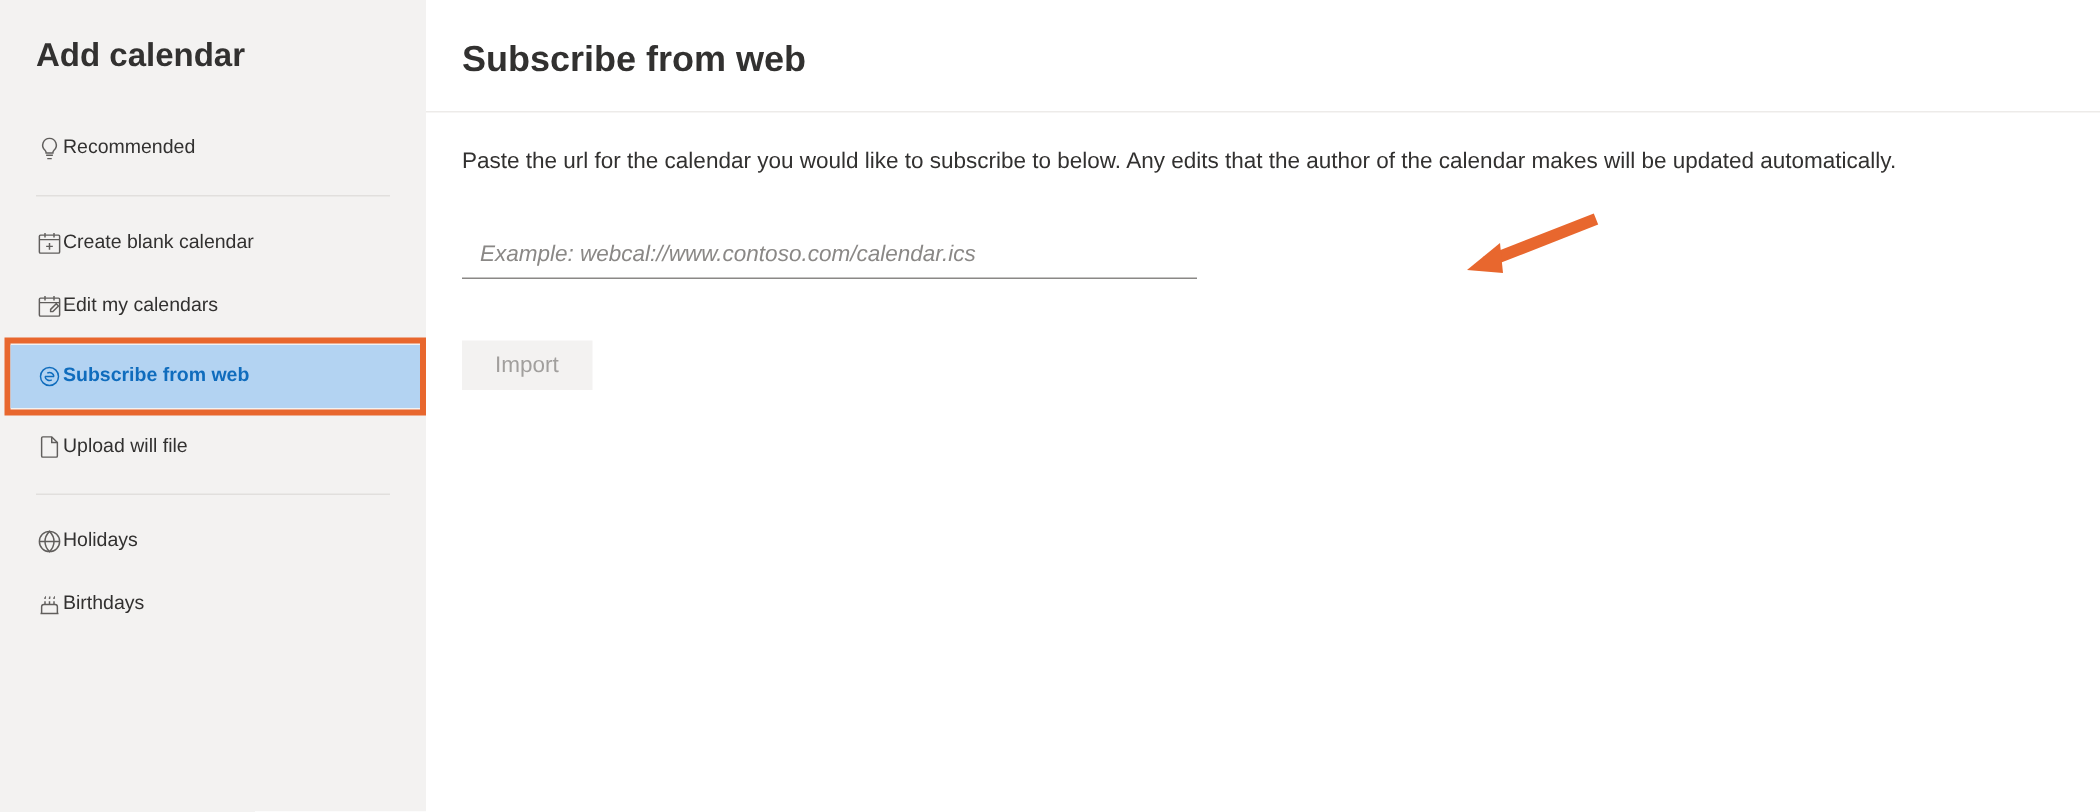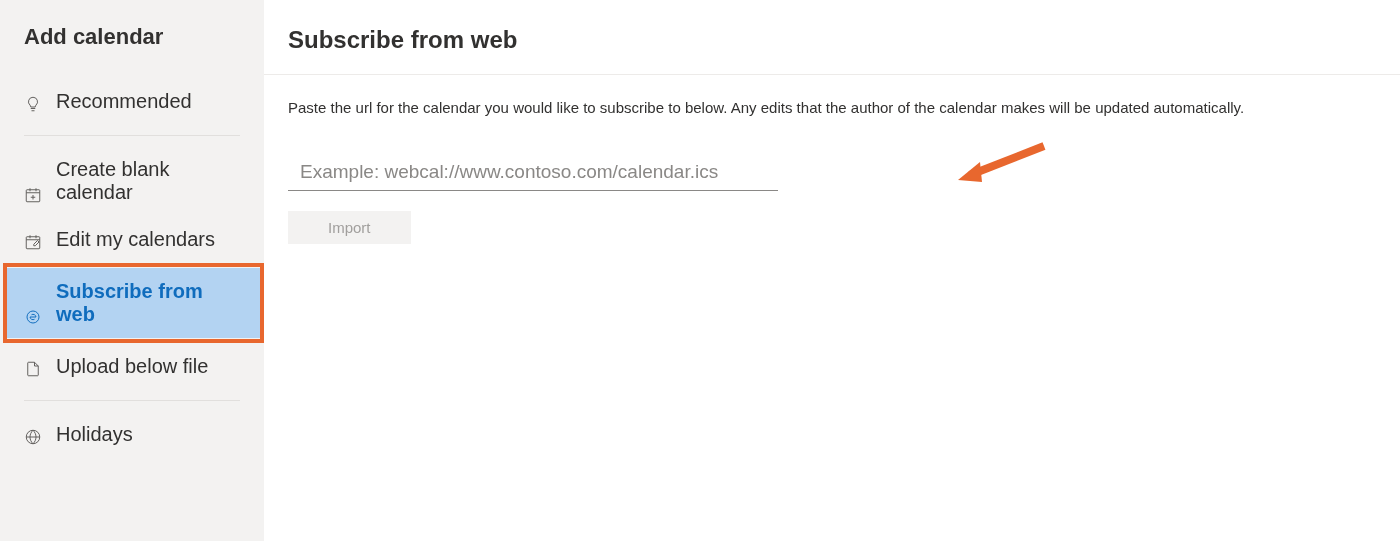--- a/index.html
+++ b/index.html
@@ -9,47 +9,46 @@
     }
     body {
       font-family: 'Segoe UI', -apple-system, BlinkMacSystemFont, sans-serif;
       background: #ffffff;
       width: 1400px;
       height: 541px;
       display: flex;
       overflow: hidden;
     }
     .sidebar {
-      width: 264px;
+      width: 284px;
       background: #f3f2f1;
       padding: 24px 0 0 0;
       flex-shrink: 0;
     }
     .sidebar-title {
       font-size: 22px;
       font-weight: 600;
       color: #323130;
       padding: 0 24px 18px 24px;
     }
     .sidebar-section {
       padding: 10px 0;
     }
     .sidebar-divider {
       border: none;
       border-top: 1px solid #e1dfdd;
       margin: 0 24px;
     }
     .sidebar-item {
       display: flex;
-      align-items: flex-end;
+      align-items: flex-start;
       padding: 12px 24px;
       cursor: pointer;
       color: #323130;
-      font-size: 20px;
-      gap: 14px;
+      font-size: 13px;
     }
     .sidebar-item.selected {
       background: #b3d3f2;
       color: #0f6cbd;
       font-weight: 600;
     }
     .highlight-frame {
       border: 4px solid #e8672e;
       padding: 1px 0;
       margin-left: 3px;
@@ -97,34 +96,35 @@
       color: #323130;
       margin-bottom: 36px;
       line-height: 1.4;
       margin-top: 18px;
     }
     .url-input {
       width: 490px;
       padding: 7px 12px;
       border: none;
       border-bottom: 1px solid #8a8886;
-      font-size: 19px;
+      font-size: 15px;
       background: transparent;
       outline: none;
-      margin-bottom: 20px;
-      color: #323130;
+      margin-bottom: 41px;
+      color: #323130;
+      font-style: italic;
     }
     .url-input::placeholder {
       color: #8a8886;
     }
     .import-button {
       display: inline-flex;
       align-items: center;
       justify-content: center;
-      padding: 8px 40px;
+      padding: 8px 22px;
       background: #f3f2f1;
       border: none;
       font-size: 15px;
       color: #a19f9d;
       cursor: not-allowed;
       font-family: inherit;
     }
     .arrow-annotation {
       position: absolute;
       top: 140px;
@@ -186,37 +186,45 @@
       </div>
     </div>
 
     <div class="sidebar-item">
       <span class="sidebar-icon">
         <svg viewBox="0 0 24 24">
             <path d="M14 3H6a1 1 0 0 0-1 1v16a1 1 0 0 0 1 1h12a1 1 0 0 0 1-1V8l-5-5z"></path>
             <path d="M14 3v5h5"></path>
           </svg>
       </span>
-      <span>Upload below file</span>
+      <span>Upload will file</span>
     </div>
   </div>
 
   <hr class="sidebar-divider">
 
   <div class="sidebar-section">
     <div class="sidebar-item">
       <span class="sidebar-icon">
         <svg viewBox="0 0 24 24">
             <circle cx="12" cy="12" r="9"></circle>
             <path d="M3 12h18M12 3c2.5 2.5 4 5.5 4 9s-1.5 6.5-4 9c-2.5-2.5-4-5.5-4-9s1.5-6.5 4-9z"></path>
           </svg>
       </span>
       <span>Holidays</span>
     </div>
 
+    <div class="sidebar-item">
+      <span class="sidebar-icon">
+        <svg viewBox="0 0 24 24">
+            <path d="M4 20h16M5 20v-6a2 2 0 0 1 2-2h10a2 2 0 0 1 2 2v6M8 12V9M12 12V9M16 12V9M8 7c0-1 .5-2 0-2M12 7c0-1 .5-2 0-2M16 7c0-1 .5-2 0-2"></path>
+          </svg>
+      </span>
+      <span>Birthdays</span>
+    </div>
 
   </div>
 </div>
 
 <div class="main">
   <div class="main-title">Subscribe from web</div>
   <hr class="main-divider">
   <p class="description">Paste the url for the calendar you would like to subscribe to below. Any edits that the author of the calendar makes will be updated automatically.</p>
 
   <input type="text" class="url-input" placeholder="Example: webcal://www.contoso.com/calendar.ics" style="">

